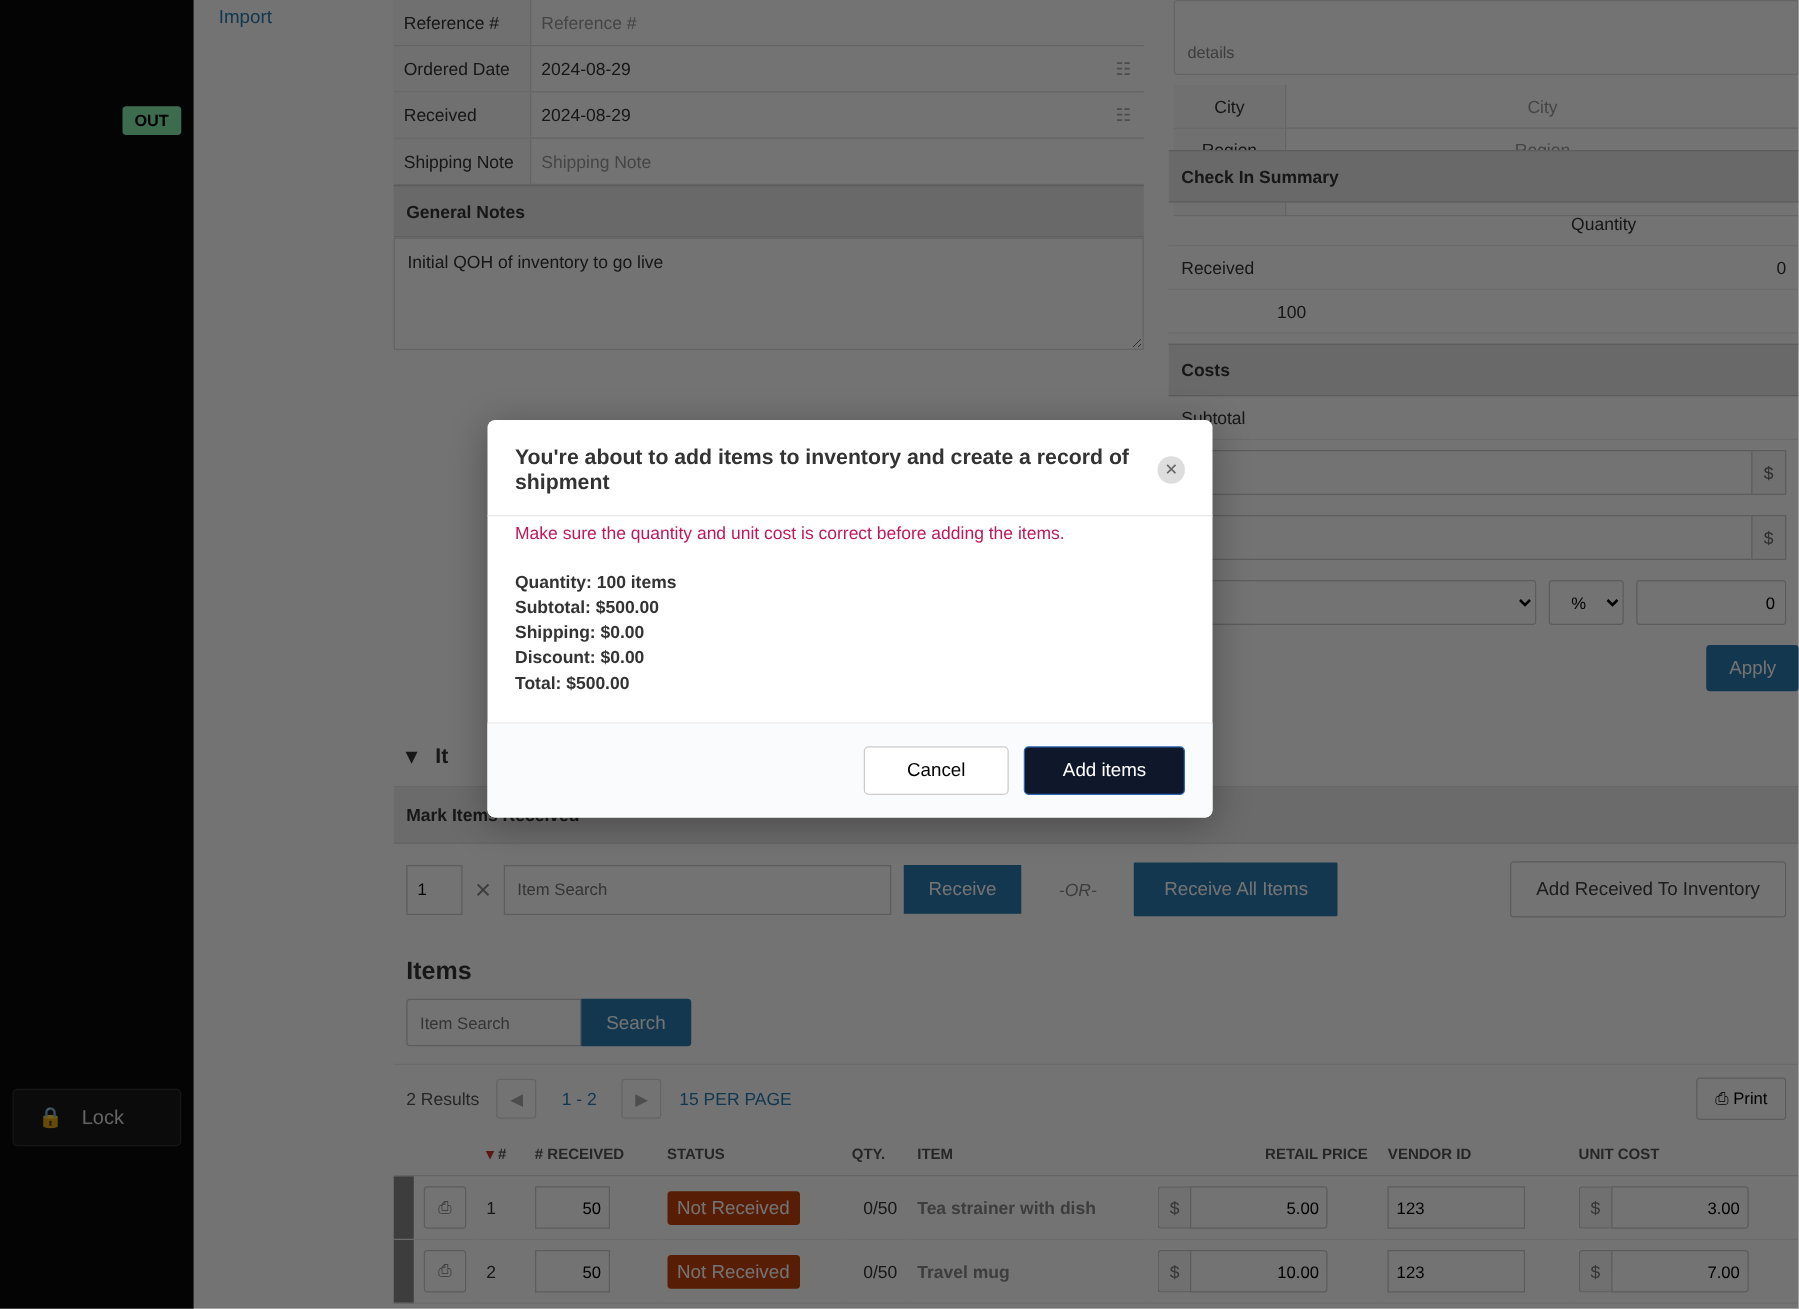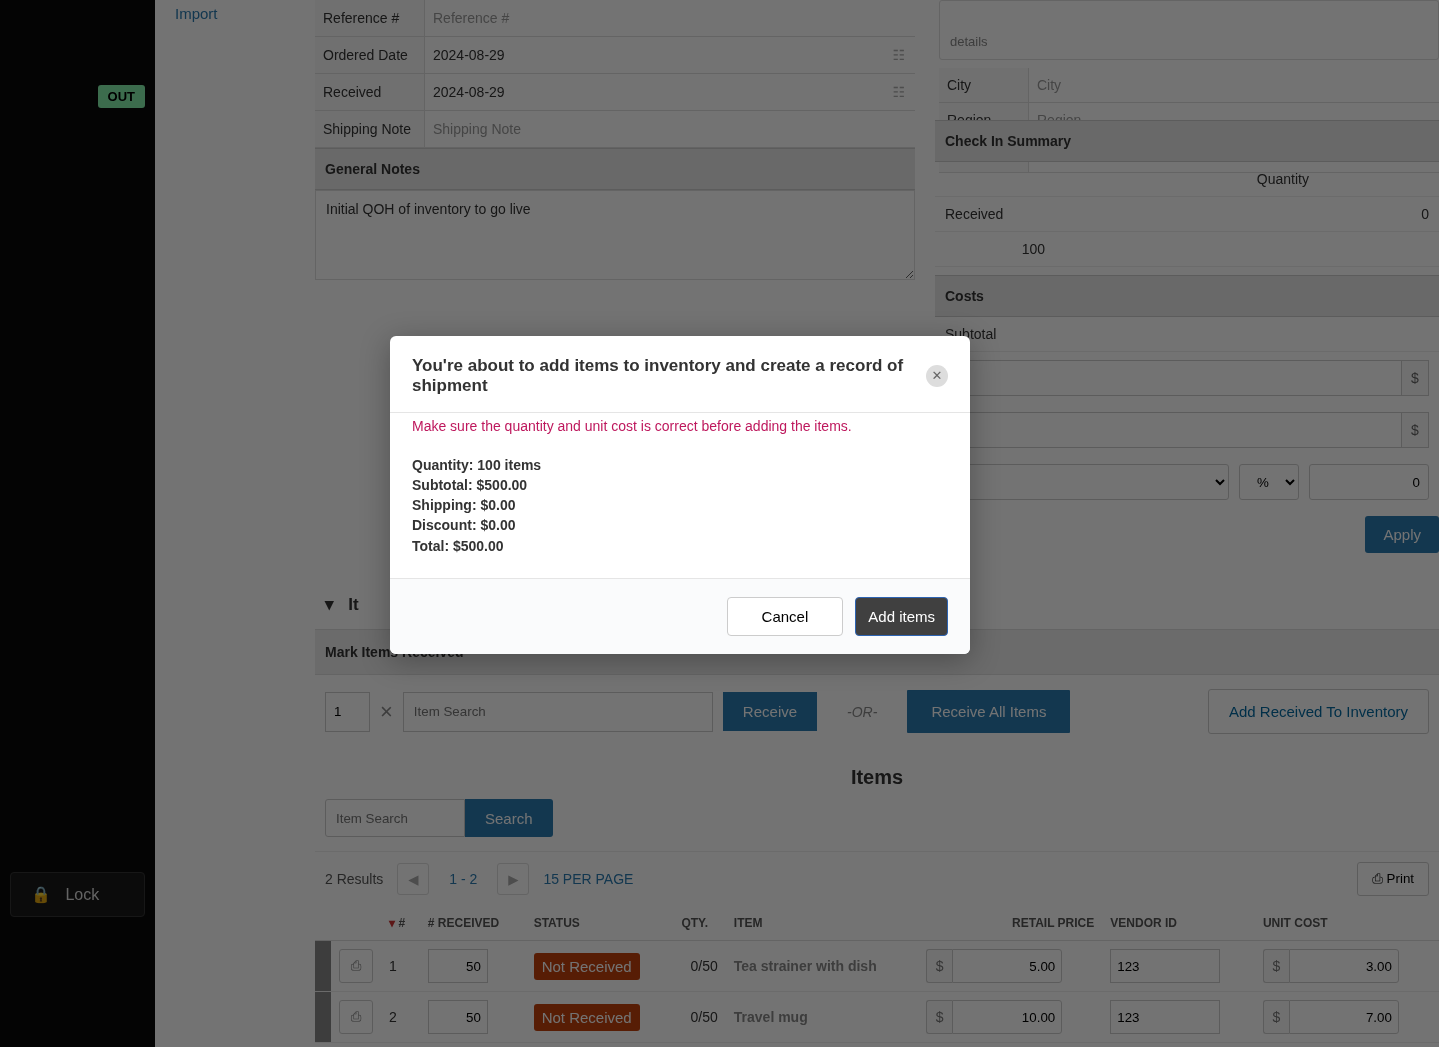--- a/index.html
+++ b/index.html
@@ -20,21 +20,21 @@
 .form-row .field.filled { color: #333; }
 .cal-icon { position: absolute; right: 10px; top: 10px; color: #aaa; }
 
 .section-header { background: #e8e8e8; padding: 12px 10px; font-weight: bold; border-top: 1px solid #ccc; border-bottom: 1px solid #ccc; }
 .notes-area { width: 100%; min-height: 90px; padding: 10px; border: 1px solid #ddd; resize: both; font-size: 14px; color: #333; font-family: inherit; }
 
 .right-col { position: absolute; right: 0; top: 0; width: 500px; }
 .warn-box { border: 1px solid #ddd; padding: 10px; color: #888; font-size: 13px; border-radius: 3px; margin-bottom: 8px; min-height: 60px; display: flex; align-items: flex-end; }
 
 .addr-table { width: 100%; }
-.addr-row { display: flex; border-bottom: 1px solid #ddd; }
+.addr-row { display: flex; border-bottom: 1px solid #ddd; text-align: center; }
 .addr-row .label { width: 90px; padding: 9px 8px; background: #f8f8f8; border-right: 1px solid #ddd; }
 .addr-row .field { flex: 1; padding: 9px 8px; color: #999; }
 
 .checkin { position: absolute; left: 780px; top: 120px; right: 0; }
 .sum-row { display: flex; border-bottom: 1px solid #eee; padding: 9px 10px; }
 .sum-row .l { flex: 1; }
 .sum-row .r { text-align: right; width: 100px; }
 
 .costs-box { margin-top: 8px; }
 .cost-controls { display: flex; gap: 10px; align-items: center; padding: 8px 10px; }
@@ -47,23 +47,23 @@
 .chevron-header { padding: 14px 10px; font-weight: bold; font-size: 17px; border-bottom: 1px solid #ddd; }
 .chevron-header .chev { margin-right: 10px; }
 .mark-received { background: #eee; padding: 14px 10px; font-weight: bold; border-bottom: 1px solid #ddd; }
 .receive-row { display: flex; align-items: center; gap: 10px; padding: 14px 10px; }
 .qty-input { width: 45px; height: 40px; border: 1px solid #ccc; padding: 0 8px; }
 .times { font-size: 22px; color: #888; }
 .item-search { flex: 0 0 310px; height: 40px; border: 1px solid #ccc; padding: 0 10px; }
 .receive-btn { background: #2a7ab0; color: #fff; border: none; padding: 11px 20px; font-size: 15px; }
 .or-text { color: #888; font-style: italic; padding: 0 20px; }
 .receive-all { background: #2a7ab0; color: #fff; border: none; padding: 13px 24px; font-size: 15px; border-radius: 1px; }
-.add-inv-btn { background: #fff; border: 1px solid #ccc; padding: 13px 20px; font-size: 15px; border-radius: 3px; margin-left: auto; color: #0369a1; }
-
-.items-header { font-size: 20px; font-weight: bold; padding: 18px 10px 10px; text-align: center; }
+.add-inv-btn { background: #fff; border: 1px solid #ccc; padding: 13px 20px; font-size: 15px; border-radius: 3px; margin-left: auto; color: #404040; }
+
+.items-header { font-size: 20px; font-weight: bold; padding: 18px 10px 10px; }
 .search-row { display: flex; gap: 0; padding: 0 10px 14px; }
 .search-input { width: 140px; height: 38px; border: 1px solid #ccc; padding: 0 10px; border-radius: 3px 0 0 3px; }
 .search-btn { background: #2a7ab0; color: #fff; border: none; padding: 0 20px; font-size: 15px; border-radius: 0 3px 3px 0; }
 
 .pager-row { display: flex; align-items: center; gap: 14px; padding: 10px; border-top: 1px solid #eee; }
 .results-text { color: #555; }
 .pager-btn { width: 32px; height: 32px; border: 1px solid #ddd; background: #fff; color: #aaa; border-radius: 3px; }
 .pager-cur { color: #2a7ab0; padding: 0 6px; }
 .per-page { color: #2a7ab0; }
 .print-btn { margin-left: auto; border: 1px solid #ccc; background: #fff; padding: 8px 14px; border-radius: 3px; }
@@ -86,21 +86,21 @@
 .backdrop { position: absolute; inset: 0; background: rgba(0,0,0,0.55); }
 .modal { position: absolute; left: 390px; top: 336px; width: 580px; background: #fff; border-radius: 6px; box-shadow: 0 6px 30px rgba(0,0,0,0.3); }
 .modal-header { padding: 20px 22px 16px; display: flex; align-items: center; }
 .modal-title { font-size: 17px; font-weight: bold; flex: 1; }
 .modal-close { width: 22px; height: 22px; border-radius: 50%; background: #ddd; color: #666; border: none; font-size: 13px; line-height: 22px; text-align: center; }
 .modal-body { padding: 4px 22px 22px; border-bottom: 1px solid #e5e5e5; border-top: 1px solid #e5e5e5; }
 .modal-body p { margin-bottom: 18px; color: #be185d; line-height: 1.4; }
 .modal-body .stat { font-weight: bold; line-height: 1.45; }
 .modal-footer { padding: 18px 22px; display: flex; justify-content: flex-end; gap: 12px; background: #fafbfc; border-radius: 0 0 6px 6px; }
 .btn-cancel { background: #fff; border: 1px solid #ccc; padding: 10px 34px; border-radius: 4px; font-size: 15px; }
-.btn-primary { background: #404040; color: #fff; border: 1px solid #2d64b3; padding: 10px 12px; border-radius: 4px; font-size: 15px; font-weight: 500; }
+.btn-primary { background: #0f172a; color: #fff; border: 1px solid #2d64b3; padding: 10px 30px; border-radius: 4px; font-size: 15px; font-weight: 500; }
 </style>
 </head>
 <body>
 
 <div class="sidebar">
   <div class="out-badge">OUT</div>
 
   <button class="lock-btn">
     <span class="lock-icon">🔒</span>
     <span>Lock</span>

